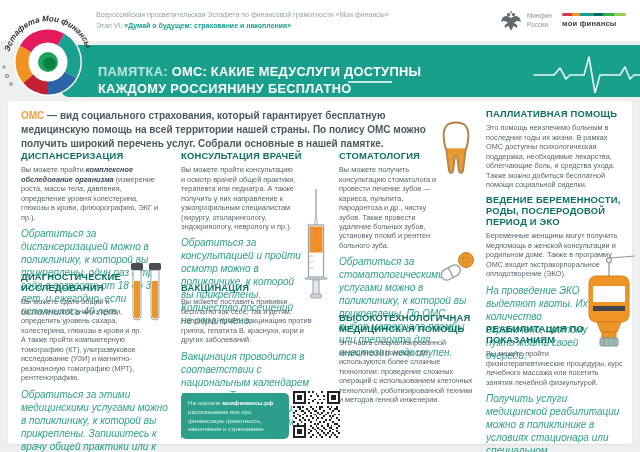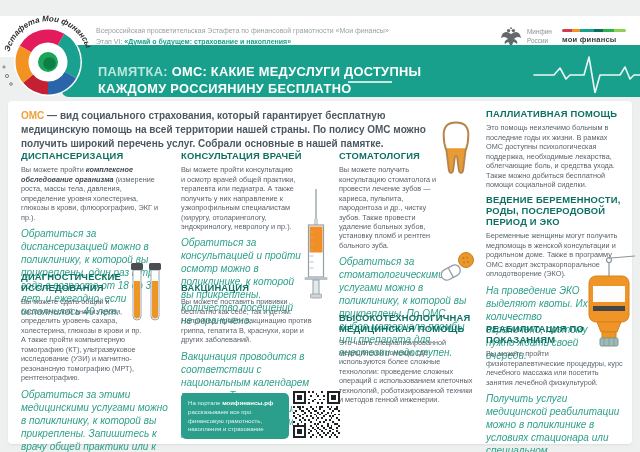--- a/index.html
+++ b/index.html
@@ -1,19 +1,19 @@
 <!DOCTYPE html>
 <html><head>
 <meta charset="utf-8">
 <style>
   html,body{margin:0;padding:0;background:#e8eaea;}
   .canvas{position:relative;width:640px;height:452px;background:#eef0ef;overflow:hidden;
           font-family:"Liberation Sans",sans-serif;-webkit-font-smoothing:antialiased;}
   
-  .topbar{position:absolute;left:0;top:16px;width:640px;height:41px;background:#ffffff;}
+  .topbar{position:absolute;left:0;top:0;width:640px;height:41px;background:#ffffff;}
   .hdr{position:absolute;left:96px;top:9px;font-size:7px;color:#98a0a6;line-height:1.6;}
   .hdr .l2b{color:#18a08d;font-weight:700;}
   .minfin{position:absolute;left:500px;top:10px;display:flex;align-items:center;gap:5px;}
   .minfin .txt{font-size:6.4px;color:#8b9298;line-height:1.35;}
   .mf{position:absolute;left:562px;top:13px;width:64px;}
   .mf .stripe{height:3px;border-radius:2px;background:linear-gradient(90deg,#d23b4e 0 15%,#f29222 15% 28%,#18a08d 28% 50%,#0c6b5d 50% 64%,#2bb24c 64% 82%,#8fd14f 82% 100%);}
   .mf .lbl{margin-top:3px;font-size:7.6px;font-weight:700;color:#3a3f42;letter-spacing:.2px;}
   
   .banner{position:absolute;left:61px;top:45px;width:579px;height:52px;background:#18a08d;border-radius:8px 0 0 8px;}
   .btitle{position:absolute;left:37px;top:7px;font-size:12.8px;line-height:1.32;font-weight:800;color:#ffffff;letter-spacing:.3px;white-space:nowrap;margin-top:12px;}

